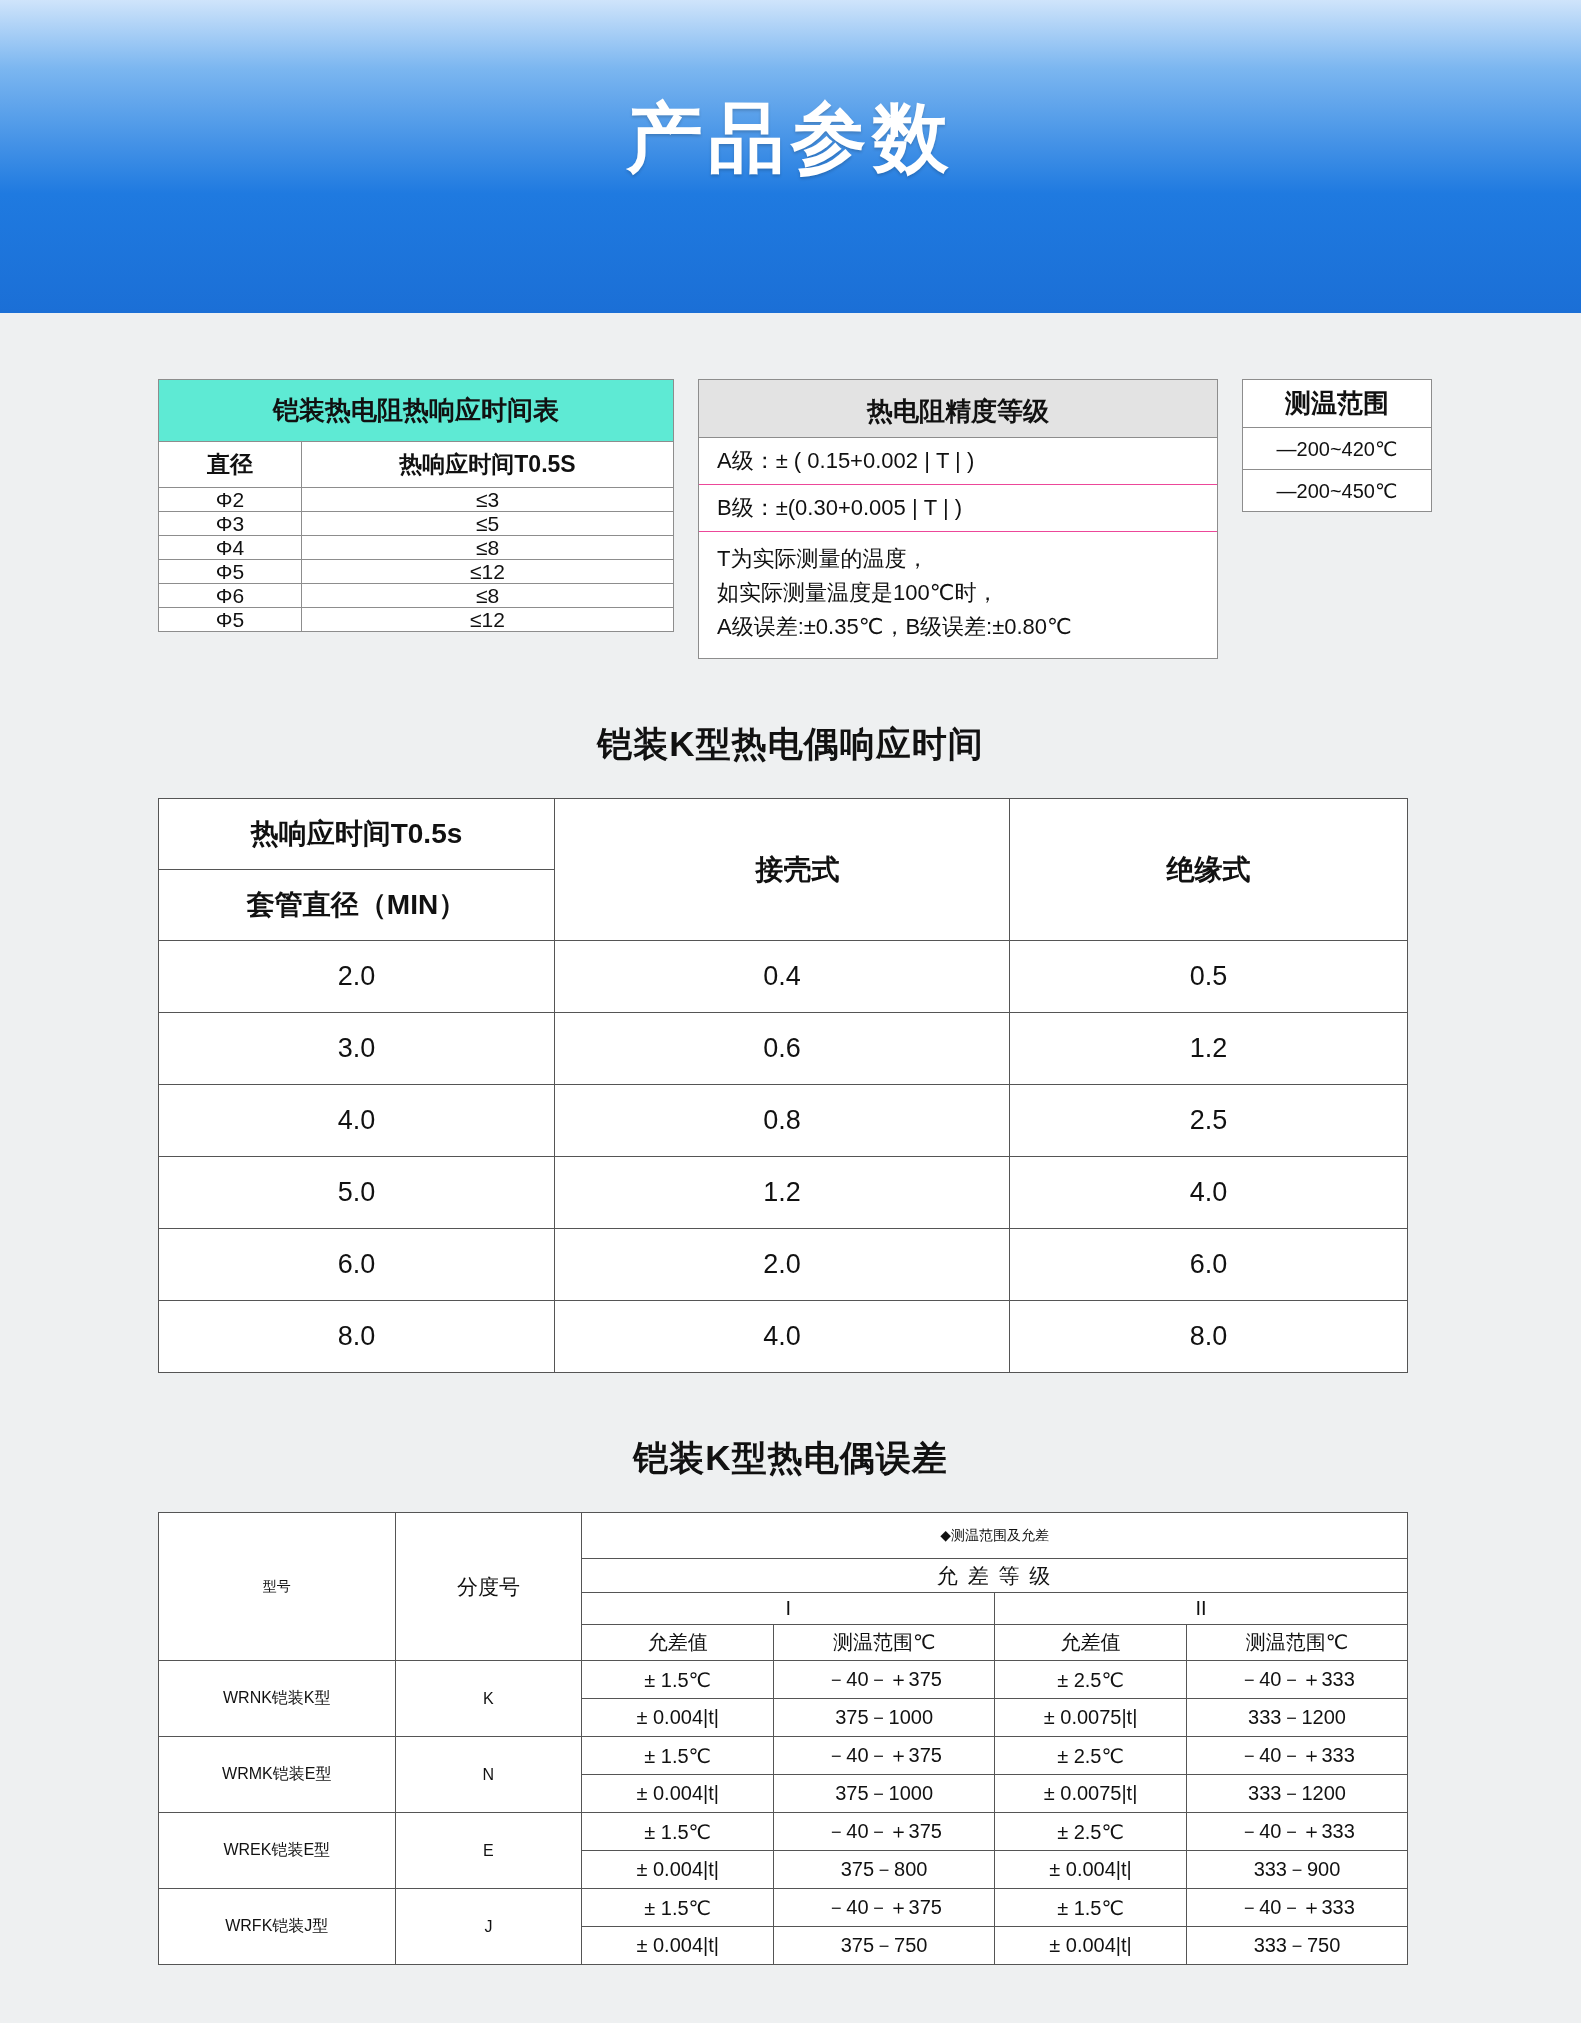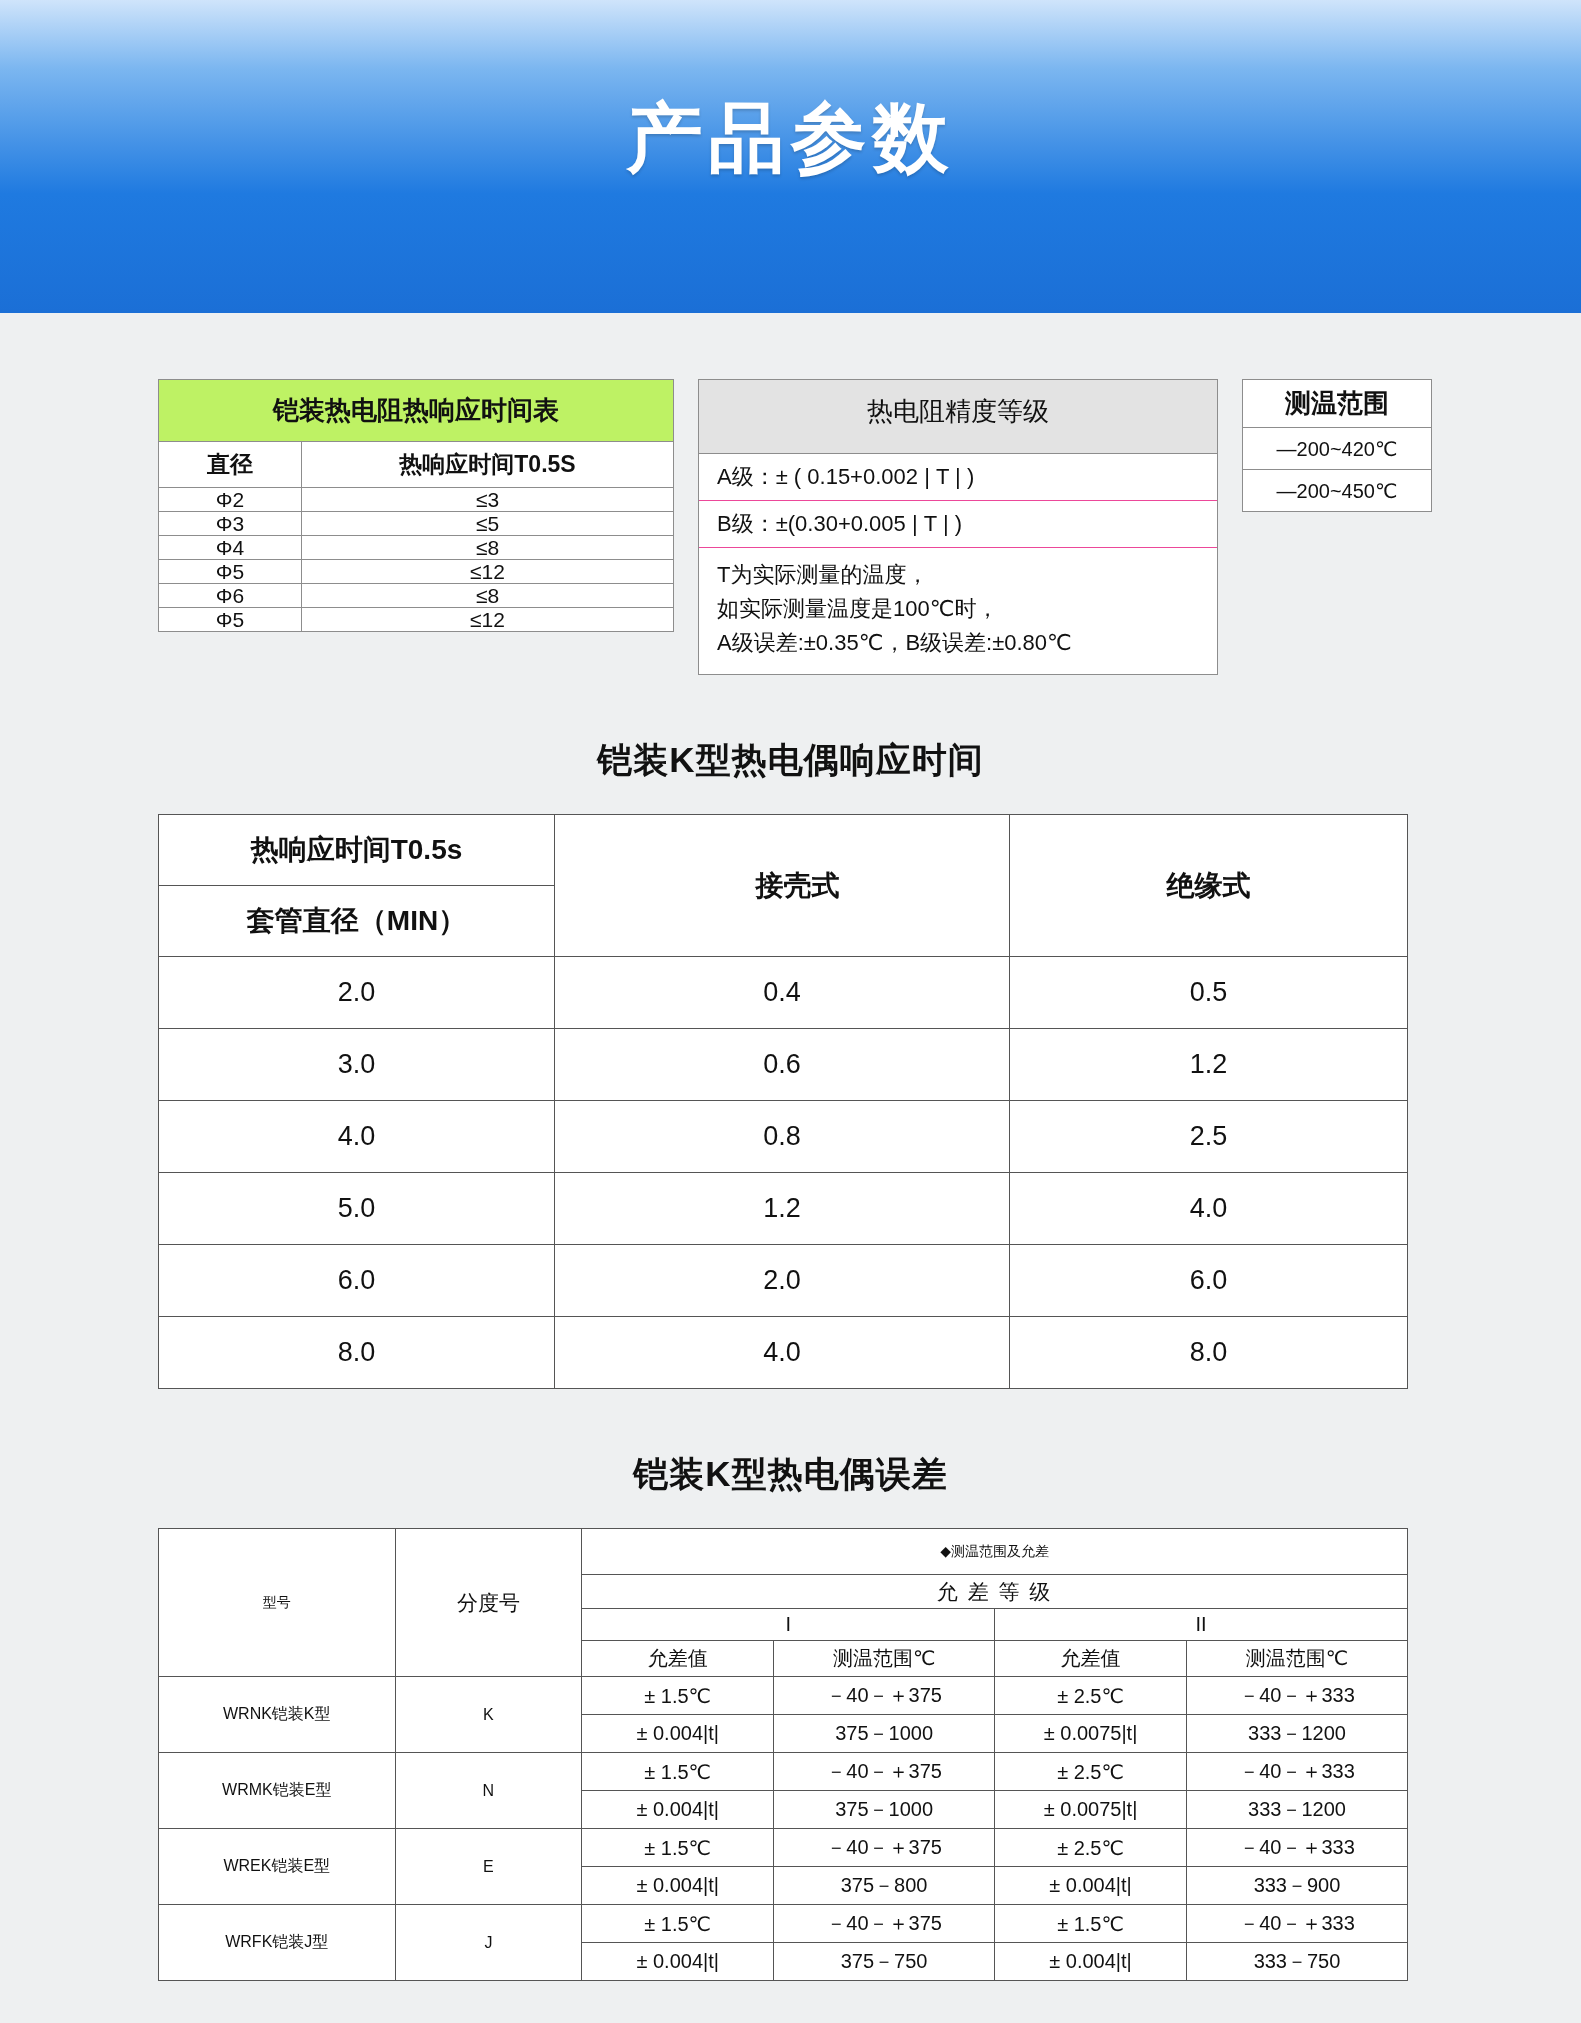--- a/index.html
+++ b/index.html
@@ -36,21 +36,21 @@
     gap: 24px;
     padding: 66px 0 0 158px;
   }
   table { border-collapse: collapse; }
   .tbl { background: #fff; border: 1px solid #8d8d8d; }
   .tbl td, .tbl th { border: 1px solid #8d8d8d; }
 
   
   .t1 { width: 516px; }
   .t1 .cap {
-    background: #bef264;
+    background: #5eead4;
     text-align: center;
     font-size: 26px;
     font-weight: bold;
     height: 62px;
     padding: 0 6px;
   }
   .t1 .hd {
     text-align: center;
     font-size: 23px;
     font-weight: bold;
@@ -64,22 +64,22 @@
     line-height: 23px;
   }
   .t1 .c1 { width: 143px; }
 
   
   .t2 { width: 520px; background: #fff; border: 1px solid #8d8d8d; }
   .t2 .cap {
     background: #e3e3e3;
     text-align: center;
     font-size: 26px;
-    font-weight: normal;
-    height: 74px;
+    font-weight: bold;
+    height: 58px;
     border-bottom: 1px solid #8d8d8d;
     line-height: 62px;
   }
   .t2 .line {
     font-size: 22px;
     padding: 8px 18px;
     border-bottom: 1px solid #ec4899;
   }
   .t2 .lines {
     padding: 10px 18px 14px 18px;

